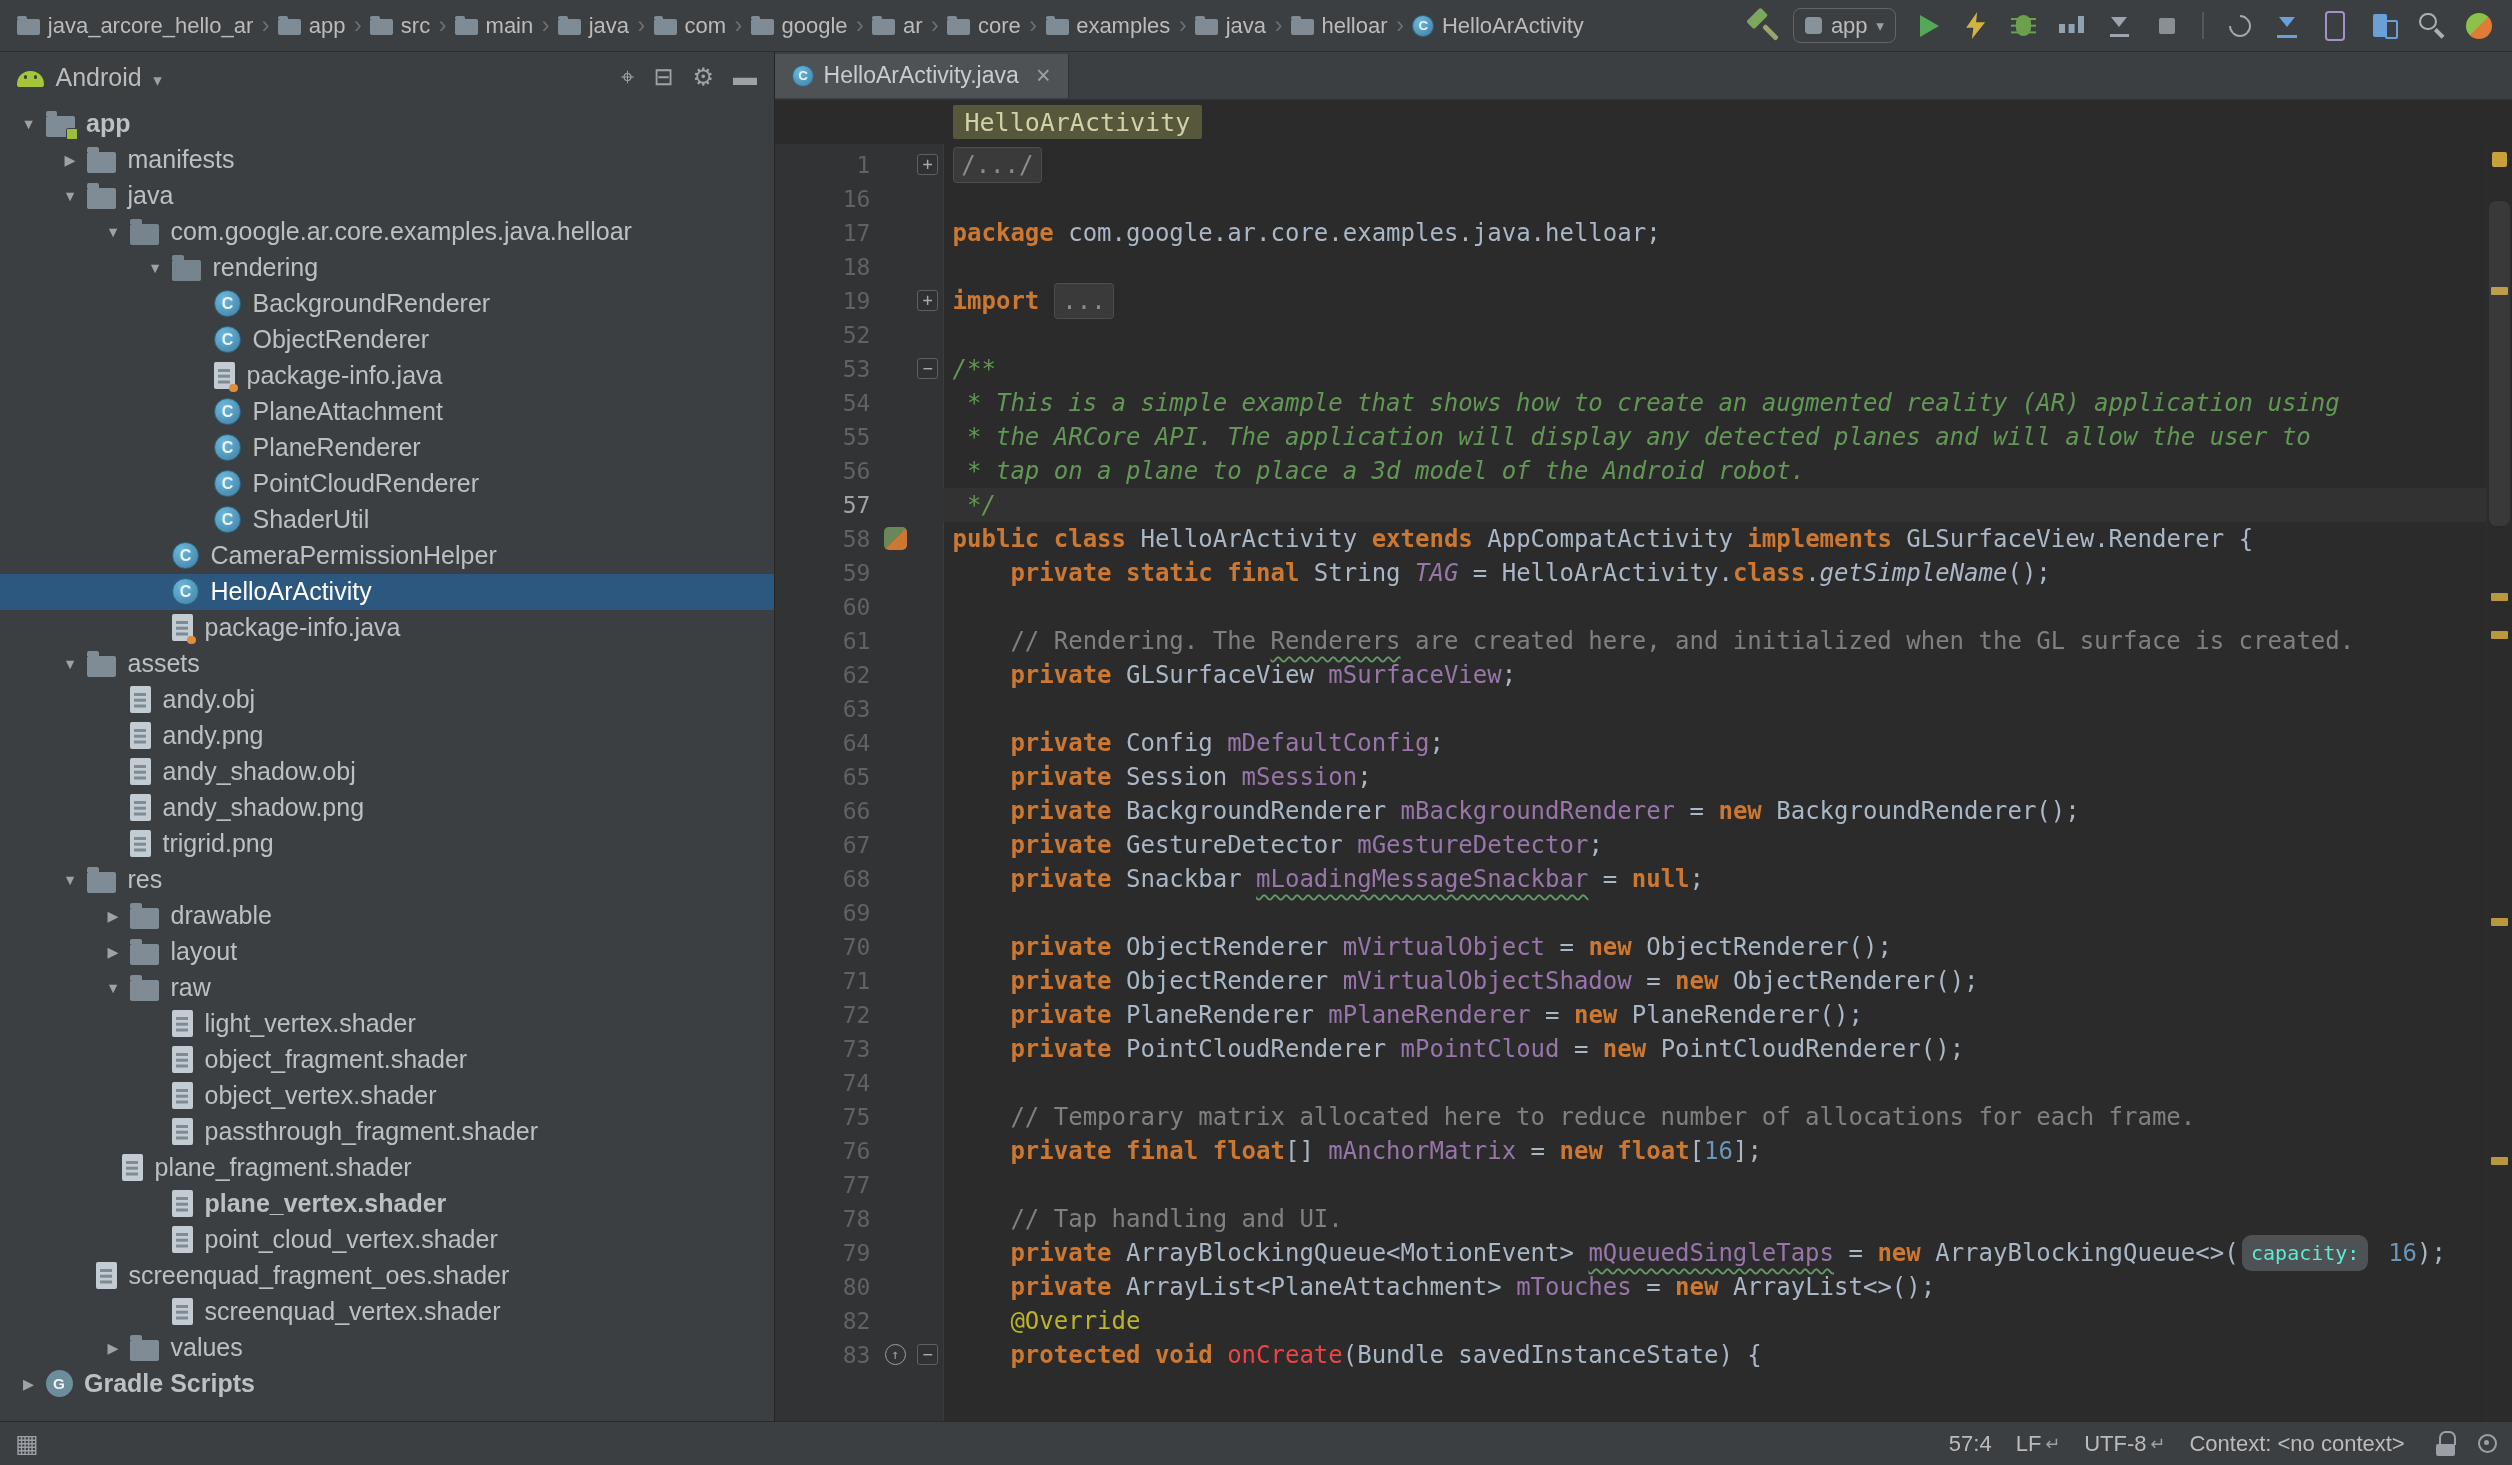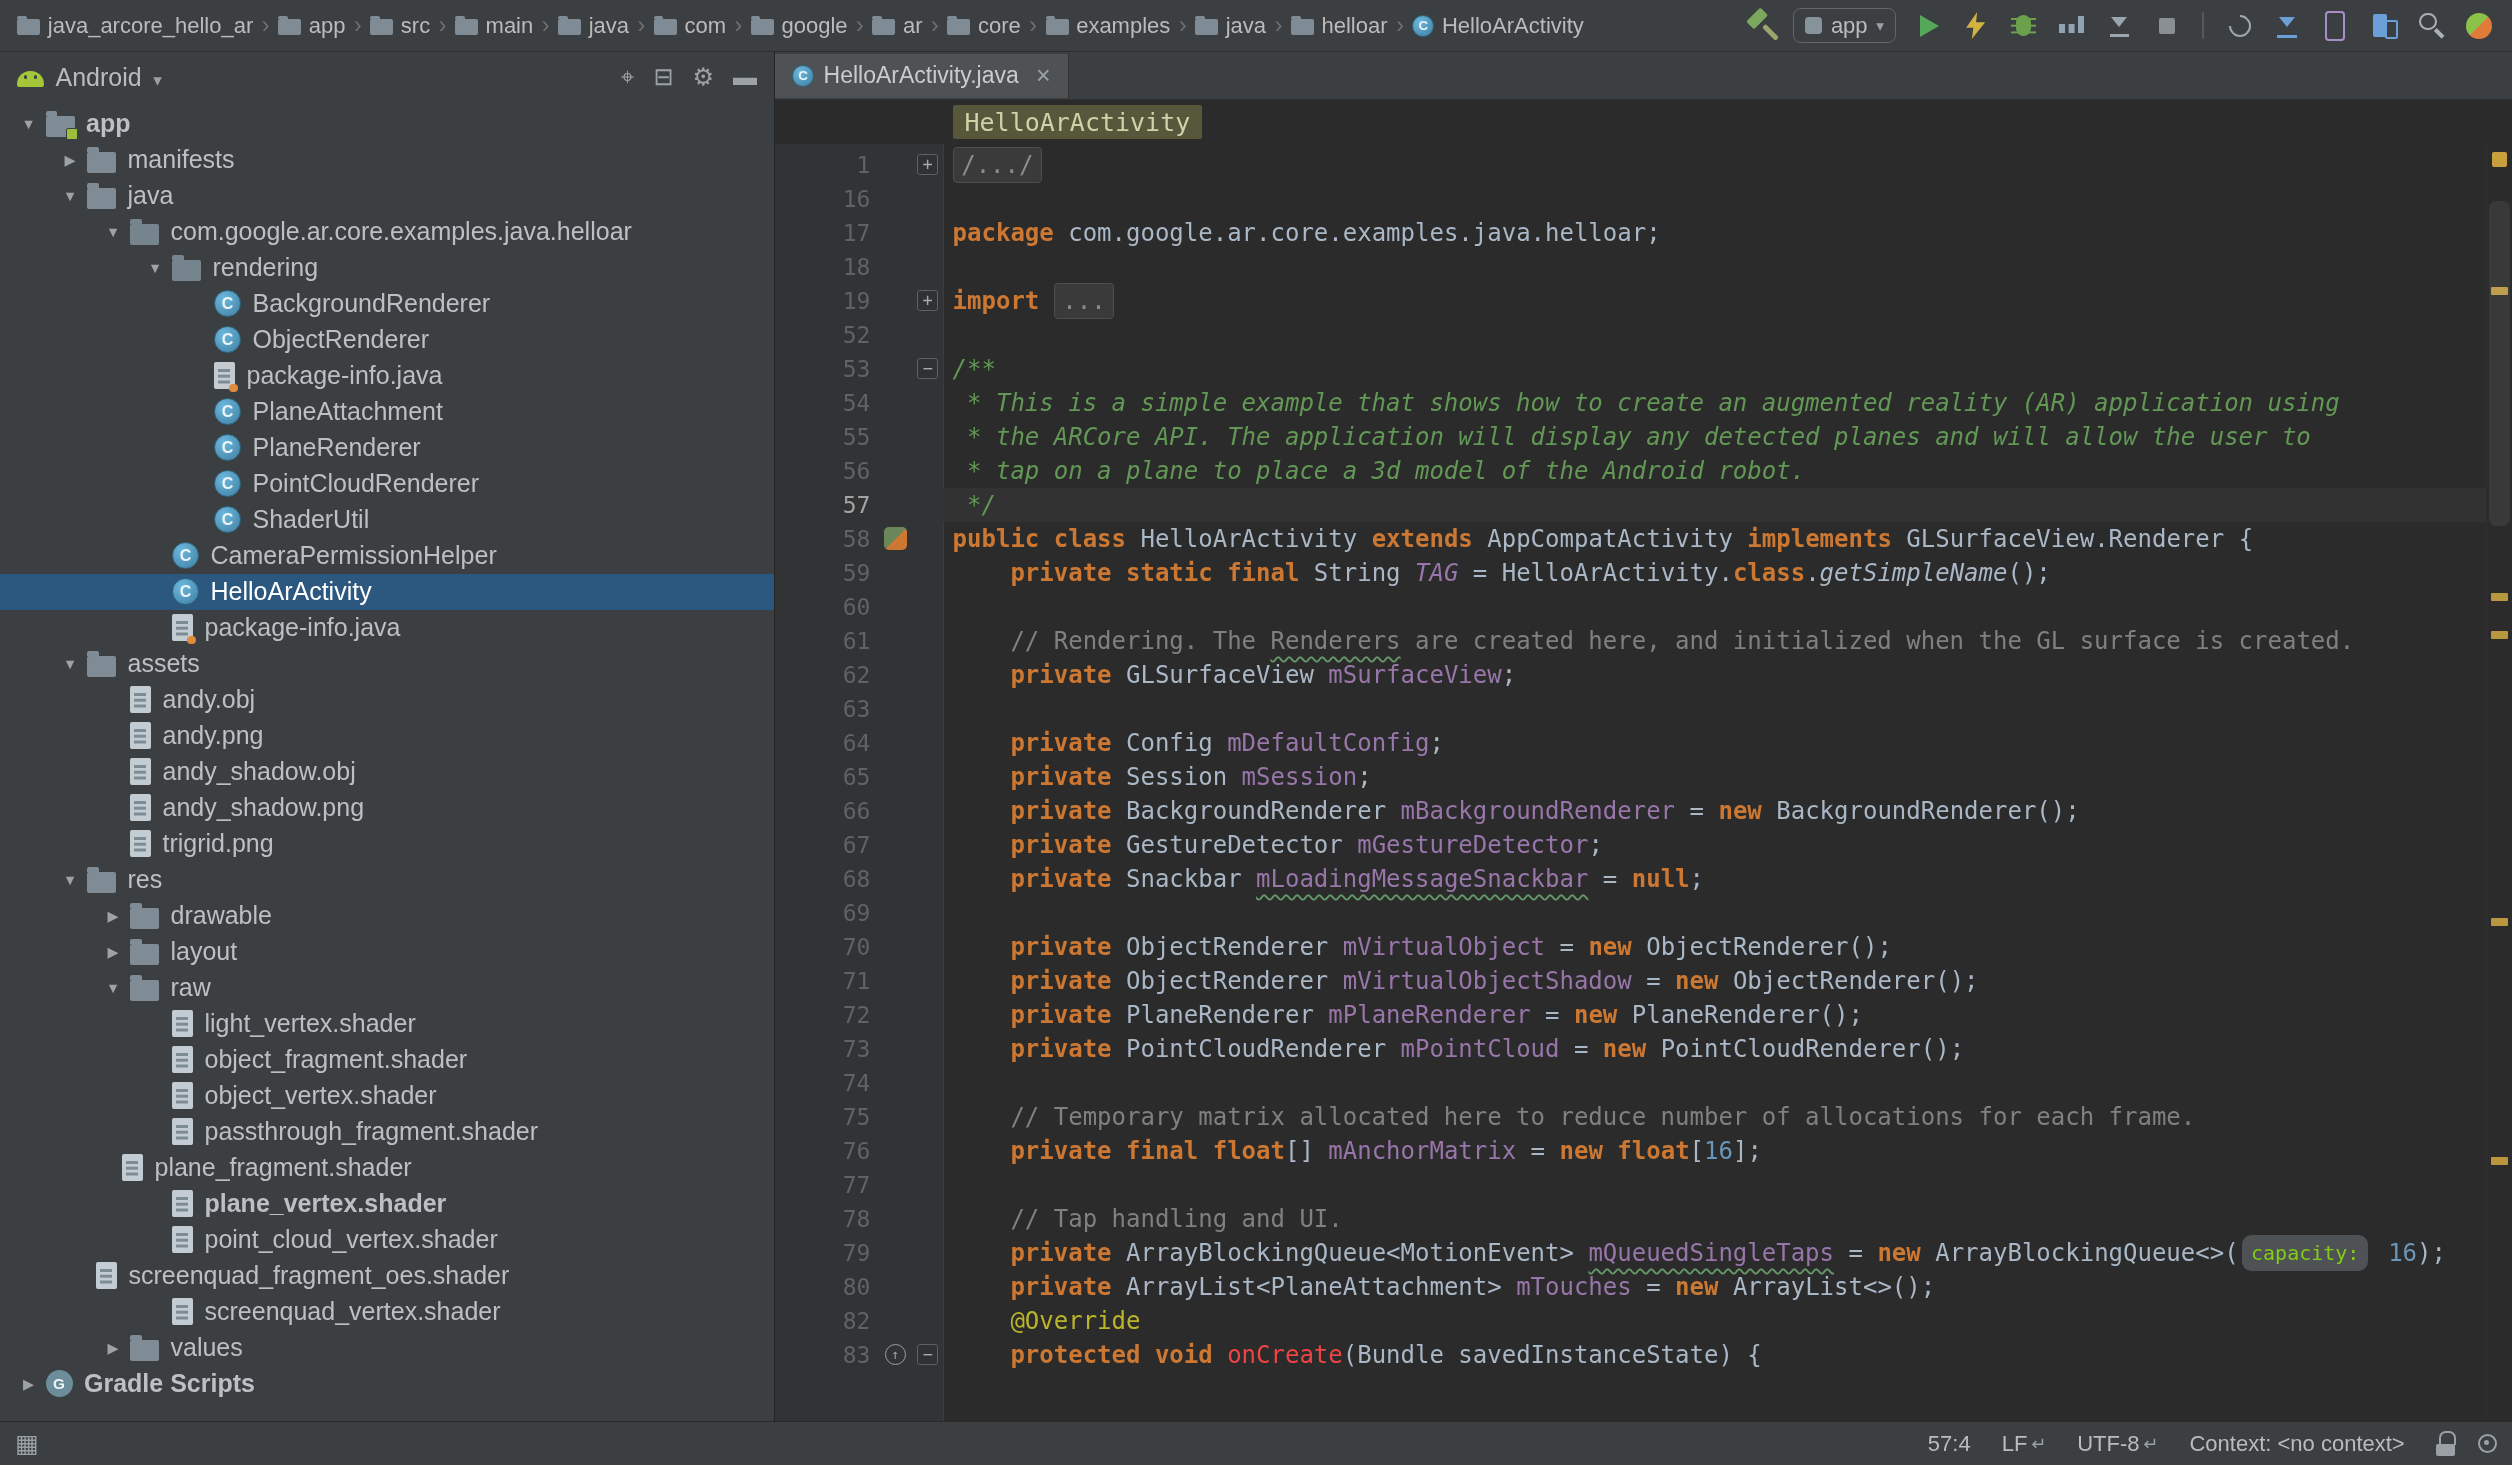--- a/index.html
+++ b/index.html
@@ -148,21 +148,21 @@
   .tok-doc  { color:#629755; font-style:italic; }
   .tok-num  { color:#6897bb; }
   .tok-fld  { color:#9876aa; }
   .tok-sfld { color:#9876aa; font-style:italic; }
   .tok-ann  { color:#bbb529; }
   .tok-mdecl{ color:#ef4444; }
   .tok-smeth{ color:#a9b7c6; font-style:italic; }
   .tok-typo { text-decoration:underline wavy #659868; text-decoration-thickness:1.9px; text-underline-offset:6.7px; }
   .tok-fold { background:#3a3a3a; color:#8c8c8c; border:1px solid #4e4e4e; border-radius:3.8px;
               padding:0 7.6px; font-style:normal; }
-  .tok-hint { background:#4e5254; color:#84cc16; border-radius:9.6px; padding:1px 8.6px;
+  .tok-hint { background:#4e5254; color:#5eead4; border-radius:9.6px; padding:1px 8.6px;
               margin:0 5.7px 0 3.8px; font-size:20px; }
 
   .error-stripe { position:absolute; top:0; right:0; bottom:0; width:26px; background:#2b2b2b;
                   border-left:1px solid #2f2f2f; }
   .file-status-box { position:absolute; top:7.6px; right:4.8px; width:15.3px; height:15.3px;
                      background:#c8a03c; border-radius:1.9px; }
   .stripe-mark { position:absolute; right:3.8px; width:17px; height:7.6px; border-radius:1px; background:#b8973f; }
   .scroll-thumb { position:absolute; top:57px; right:1.9px; width:21px; height:325px;
                   background:rgba(255,255,255,0.07); border-radius:7.6px; }
 
@@ -802,21 +802,21 @@
           <div class="scroll-thumb"></div>
         </div>
       </div>
     </div>
 
   </div>
 
   <div class="status-bar">
     <span class="tw-toggle">▦</span>
     <div class="status-right">
-      <span style="display:inline-flex;gap:31px;align-items:flex-start">
+      <span style="display:inline-flex;gap:24px;align-items:flex-start">
           <span class="status-item">
             <span>57:4</span>
           </span>
           <span class="status-item">
             <span>LF</span>
             <span class="status-symbol">↵</span>
           </span>
           <span class="status-item">
             <span>UTF-8</span>
             <span class="status-symbol">↵</span>

